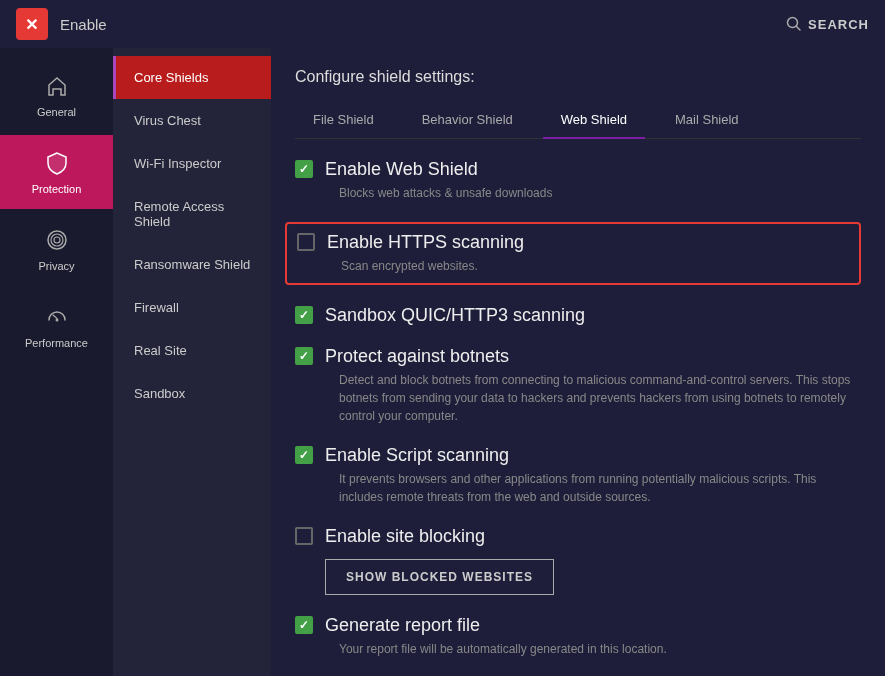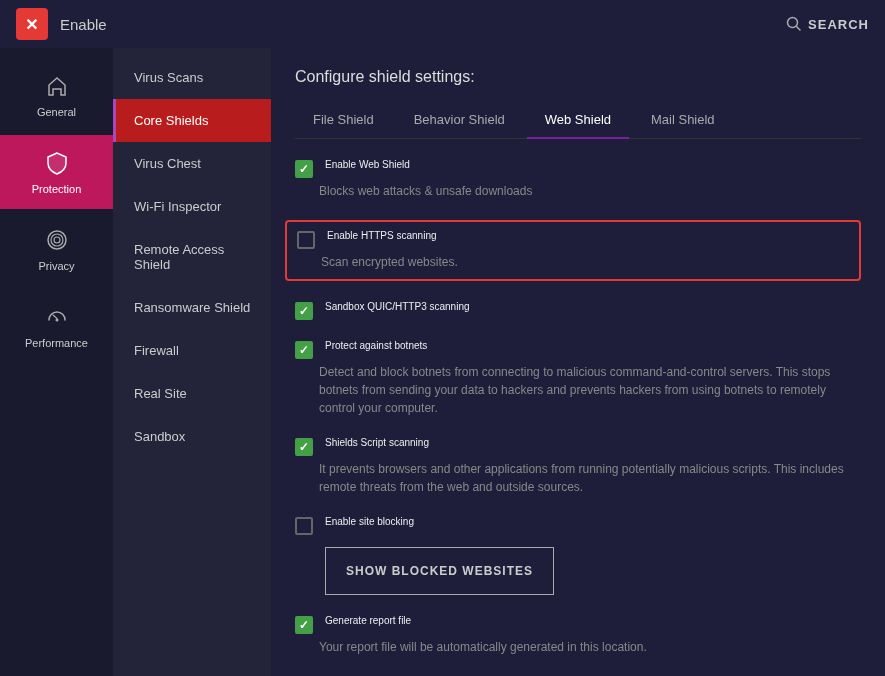--- a/index.html
+++ b/index.html
@@ -132,21 +132,21 @@
     }
     .content-title {
       font-size: 16px;
       color: #ddd;
       margin-bottom: 16px;
     }
 
     
     .tabs {
       display: flex;
-      gap: 4px;
+      gap: 12px;
       border-bottom: 1px solid #333;
     }
     .tab {
       padding: 10px 18px;
       font-size: 13px;
       color: #aaa;
       cursor: pointer;
       border-bottom: 2px solid transparent;
       margin-bottom: -1px;
     }
@@ -176,28 +176,28 @@
     .setting-row {
       margin-bottom: 20px;
     }
     .setting-row-main {
       display: flex;
       align-items: flex-start;
       gap: 12px;
       margin-bottom: 4px;
     }
     .setting-label {
-      font-size: 10px;
+      font-size: 18px;
       color: #eee;
       font-weight: 500;
     }
     .setting-desc {
       font-size: 12px;
       color: #888;
-      margin-left: 24px;
+      margin-left: 44px;
       line-height: 1.5;
     }
 
     
     .checkbox {
       width: 18px;
       height: 18px;
       min-width: 18px;
       border: 2px solid #555;
       border-radius: 2px;
@@ -227,21 +227,21 @@
       border: 2px solid #e53935;
       border-radius: 4px;
       padding: 8px 10px;
       margin-bottom: 20px;
       margin-left: -10px;
     }
 
     
     .show-blocked-btn {
       display: inline-block;
-      padding: 16px 20px;
+      padding: 10px 20px;
       background: transparent;
       border: 1px solid #aaa;
       color: #ccc;
       font-size: 12px;
       font-weight: 700;
       letter-spacing: 1px;
       cursor: pointer;
       margin-top: 8px;
       margin-left: 30px;
     }
@@ -305,21 +305,20 @@
           <path d="M5 16A8 8 0 0 1 21 16" stroke="#aaa" stroke-width="1.5" fill="none" stroke-linecap="round"></path>
           <circle cx="13" cy="16" r="1.5" fill="#aaa"></circle>
           <line x1="13" y1="14.5" x2="9" y2="11" stroke="#aaa" stroke-width="1.2" stroke-linecap="round"></line>
         </svg>
       </div>
       <span class="nav-item-label">Performance</span>
     </div>
   </div>
 
   <div class="menu-sidebar">
-    <div class="menu-item">Virus Scans</div>
     <div class="menu-item active">Core Shields</div>
     <div class="menu-item">Virus Chest</div>
     <div class="menu-item">Wi-Fi Inspector</div>
     <div class="menu-item">Remote Access Shield</div>
     <div class="menu-item">Ransomware Shield</div>
     <div class="menu-item">Firewall</div>
     <div class="menu-item">Real Site</div>
     <div class="menu-item">Sandbox</div>
   </div>
 
@@ -364,21 +363,21 @@
         <div class="setting-row-main">
           <div class="checkbox checked"></div>
           <span class="setting-label">Protect against botnets</span>
         </div>
         <div class="setting-desc">Detect and block botnets from connecting to malicious command-and-control servers. This stops botnets from sending your data to hackers and prevents hackers from using botnets to remotely control your computer.</div>
       </div>
 
       <div class="setting-row">
         <div class="setting-row-main">
           <div class="checkbox checked"></div>
-          <span class="setting-label">Shields Script scanning</span>
+          <span class="setting-label">Enable Script scanning</span>
         </div>
         <div class="setting-desc">It prevents browsers and other applications from running potentially malicious scripts. This includes remote threats from the web and outside sources.</div>
       </div>
 
       <div class="setting-row">
         <div class="setting-row-main">
           <div class="checkbox unchecked"></div>
           <span class="setting-label">Enable site blocking</span>
         </div>
         <button class="show-blocked-btn">SHOW BLOCKED WEBSITES</button>

